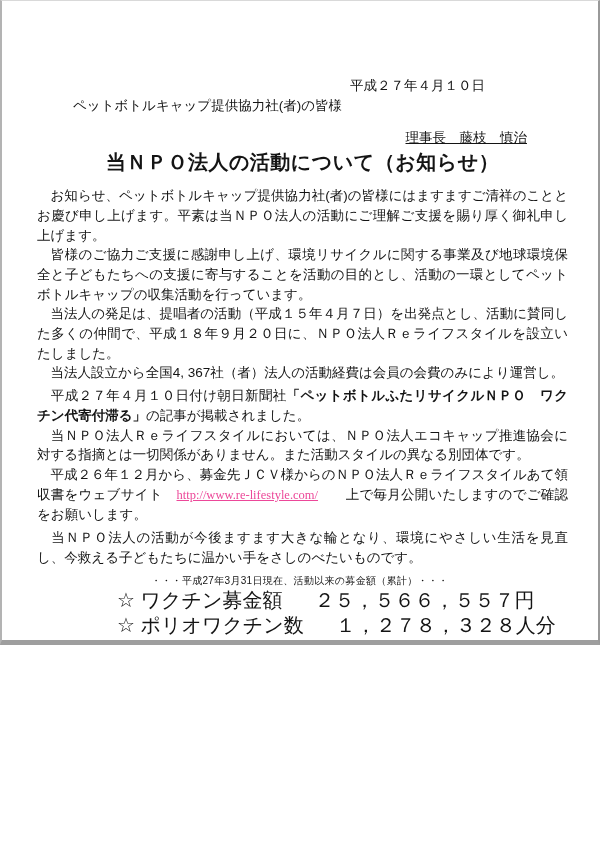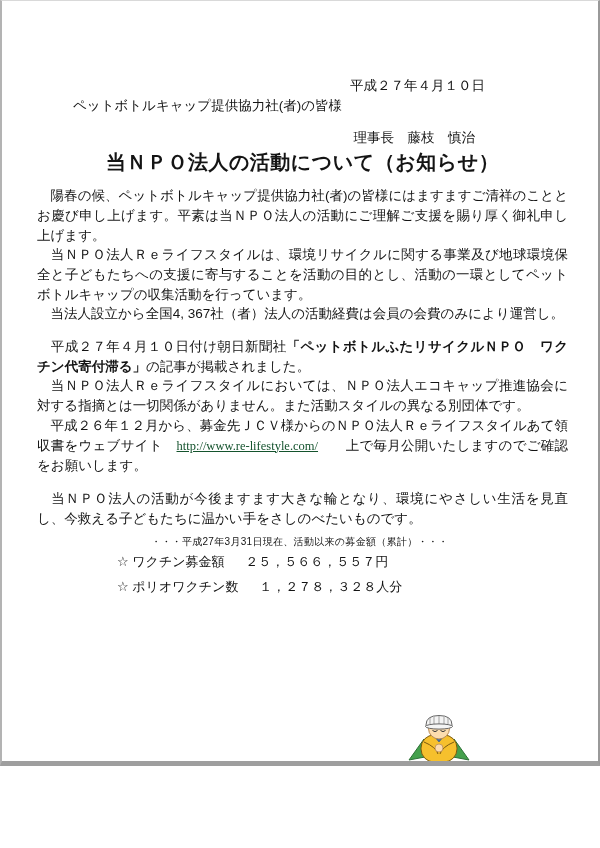--- a/index.html
+++ b/index.html
@@ -1,73 +1,74 @@
 <!DOCTYPE html>
 <html><head>
 <meta charset="utf-8">
 <style>
   * { margin:0; padding:0; box-sizing:border-box; }
   html,body { background:#ffffff; }
   .page {
     position:relative;
-    width:600px; height:766px;
+    width:600px; height:645px;
     background:#ffffff;
     border-left:2px solid #b3b3b3;
     border-right:2px solid #999999;
     border-top:1px solid #d9d9d9;
     border-bottom:5px solid #9e9e9e;
     padding:75px 30px 0 35px;
     font-family:"Liberation Sans","DejaVu Sans",sans-serif;
     font-size:13.5px; line-height:19.7px; color:#141414;
     overflow:hidden;
   }
   .date-line { text-align:right; margin-right:83px; }
   .addressee-line { margin-left:36px; }
   .sender-block { margin-top:13px; text-align:right; }
   .sender-org { margin-right:36px; }
-  .sender-title { margin-right:93px; }
+  .sender-title { margin-right:41px;text-decoration:underline; }
   .doc-title {
     margin-top:3px; text-align:center;
     font-size:20px; font-weight:bold; line-height:22px;
     letter-spacing:0.5px;
   }
   .body-block { margin-top:13px; }
   .body-block p { text-align:justify; }
-  .gap-before { margin-top:13px; }
+  .gap-before { margin-top:3px; }
   .bold-inline { font-weight:bold; }
   .url-link {
-    color:#14532d;
+    color:#ec4899;
     font-family:"Liberation Serif","DejaVu Serif",serif;
     font-size:12.5px;
     text-decoration:underline;
   }
   .summary-block { margin-top:6px; margin-left:80px; }
   .summary-heading { font-size:10px; line-height:15px; margin-left:34px; letter-spacing:0.3px; }
-  .summary-item { font-size:13px; line-height:25px; }
+  .summary-item { font-size:20px; line-height:25px; }
   .summary-item .item-value { margin-left:1.6em; }
   .mascot-svg { position:absolute; left:404px; top:714px; }
 </style>
 </head>
 <body>
 
 <div class="page">
 
   <div class="date-line">平成２７年４月１０日</div>
 
   <div class="addressee-line">ペットボトルキャップ提供協力社(者)の皆様</div>
 
   <div class="sender-block">
     <div class="sender-title">理事長　藤枝　慎治</div>
   </div>
 
   <h1 class="doc-title">当ＮＰＯ法人の活動について（お知らせ）</h1>
 
   <div class="body-block">
-    <p>　陽春の候、ペットボトルキャップ提供協力社(者)の皆様にはますますご清祥のこととお慶び申し上げます。平素は当ＮＰＯ法人の活動にご理解ご支援を賜り厚く御礼申し上げます。</p>
-    <p>　当ＮＰＯ法人Ｒｅライフスタイルは、環境リサイクルに関する事業及び地球環境保全と子どもたちへの支援に寄与することを活動の目的とし、活動の一環としてペットボトルキャップの収集活動を行っています。</p>
+    <p>　お知らせ、ペットボトルキャップ提供協力社(者)の皆様にはますますご清祥のこととお慶び申し上げます。平素は当ＮＰＯ法人の活動にご理解ご支援を賜り厚く御礼申し上げます。</p>
+    <p>　皆様のご協力ご支援に感謝申し上げ、環境リサイクルに関する事業及び地球環境保全と子どもたちへの支援に寄与することを活動の目的とし、活動の一環としてペットボトルキャップの収集活動を行っています。</p>
+    <p>　当法人の発足は、提唱者の活動（平成１５年４月７日）を出発点とし、活動に賛同した多くの仲間で、平成１８年９月２０日に、ＮＰＯ法人Ｒｅライフスタイルを設立いたしました。</p>
     <p>　当法人設立から全国4, 367社（者）法人の活動経費は会員の会費のみにより運営し。</p>
 
     <p class="gap-before"><span>　平成２７年４月１０日付け朝日新聞社</span><span class="bold-inline">「ペットボトルふたリサイクルＮＰＯ　ワクチン代寄付滞る」</span><span>の記事が掲載されました。</span></p>
     <p>　当ＮＰＯ法人Ｒｅライフスタイルにおいては、ＮＰＯ法人エコキャップ推進協会に対する指摘とは一切関係がありません。また活動スタイルの異なる別団体です。</p>
     <p><span>　平成２６年１２月から、募金先ＪＣＶ様からのＮＰＯ法人Ｒｅライフスタイルあて領収書をウェブサイト　</span><a href="#" class="url-link">http://www.re-lifestyle.com/</a><span>　　上で毎月公開いたしますのでご確認をお願いします。</span></p>
 
     <p class="gap-before">　当ＮＰＯ法人の活動が今後ますます大きな輪となり、環境にやさしい生活を見直し、今救える子どもたちに温かい手をさしのべたいものです。</p>
   </div>
 
   <div class="summary-block">

